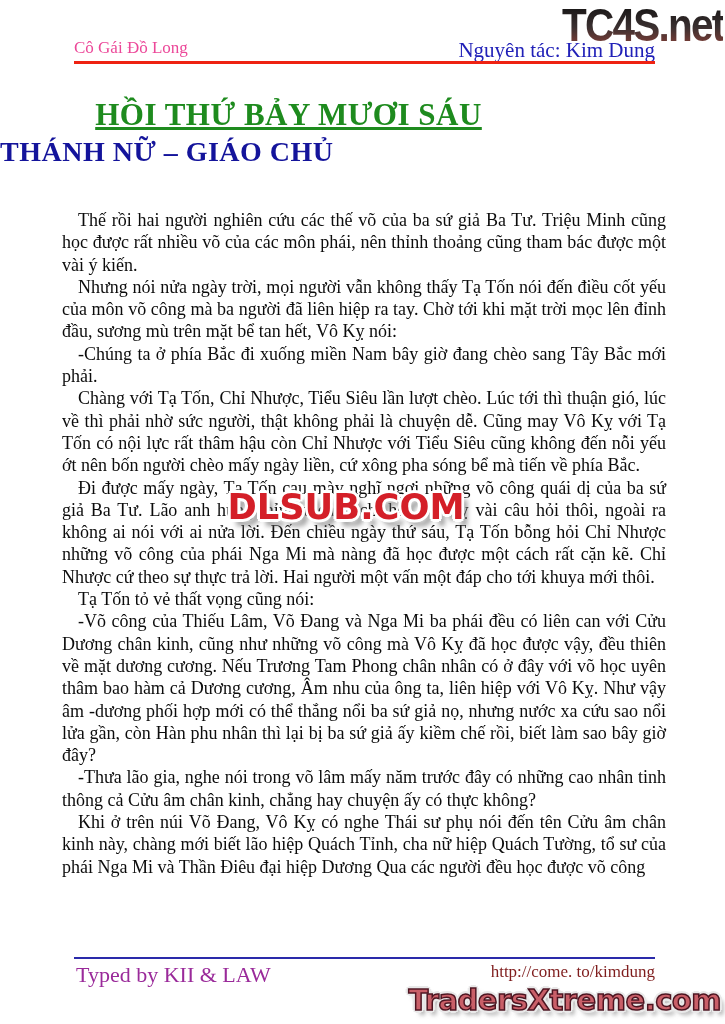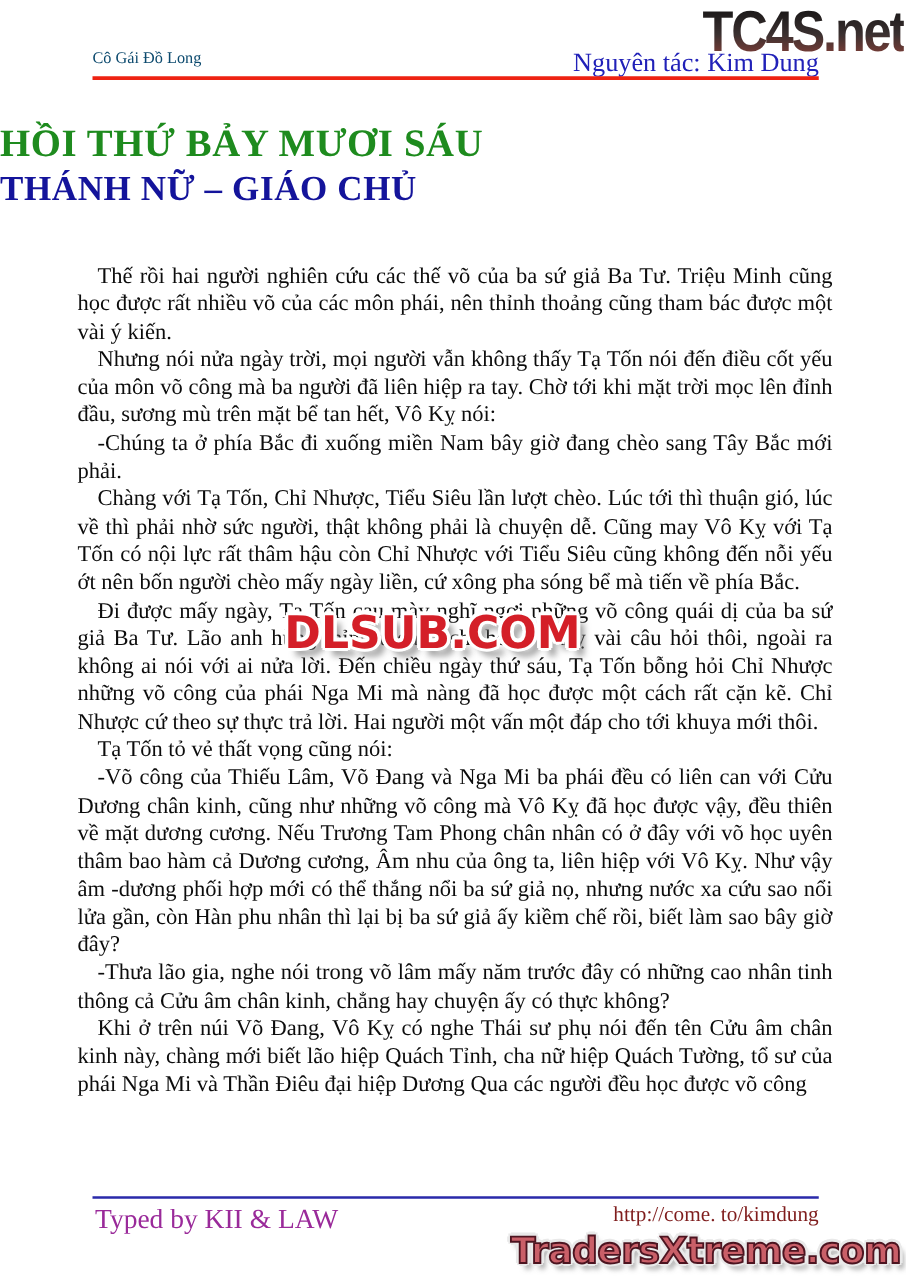--- a/index.html
+++ b/index.html
@@ -17,35 +17,35 @@
     font-family:"Liberation Sans","DejaVu Sans",sans-serif;
     font-weight:bold;font-size:46px;line-height:46px;letter-spacing:-2px;
     background:linear-gradient(#111111,#3a3030 55%,#8a4038);
     -webkit-background-clip:text;background-clip:text;
     color:transparent;
     transform:scaleX(.88);transform-origin:right center;
     white-space:nowrap;
   }
   .header-left{
     position:absolute;left:74px;top:38px;
-    font-size:13px;color:#0c4a6e;
+    font-size:17px;color:#ec4899;
   }
   .header-right{
     position:absolute;right:70px;top:38px;
     font-size:21px;color:#2121b8;
   }
   .header-rule{
     position:absolute;left:74px;top:61px;width:581px;height:3px;
     background:#ee2212;
   }
   
   .chapter-title{
     position:absolute;left:0;top:98px;width:577px;
-    text-align:left;font-weight:bold;font-size:31px;line-height:34px;
-    color:#1e8b1e;letter-spacing:.5px;
+    text-align:center;font-weight:bold;font-size:31px;line-height:34px;
+    color:#1e8b1e;letter-spacing:.5px;text-decoration:underline;
   }
   .chapter-subtitle{
     position:absolute;left:0;top:136px;width:725px;
     text-align:left;font-weight:bold;font-size:28px;line-height:31px;
     color:#14149b;letter-spacing:.5px;
   }
   
   .body-text{
     position:absolute;left:62px;top:209px;width:604px;
     font-size:18px;line-height:22.3px;color:#0c0c0c;

